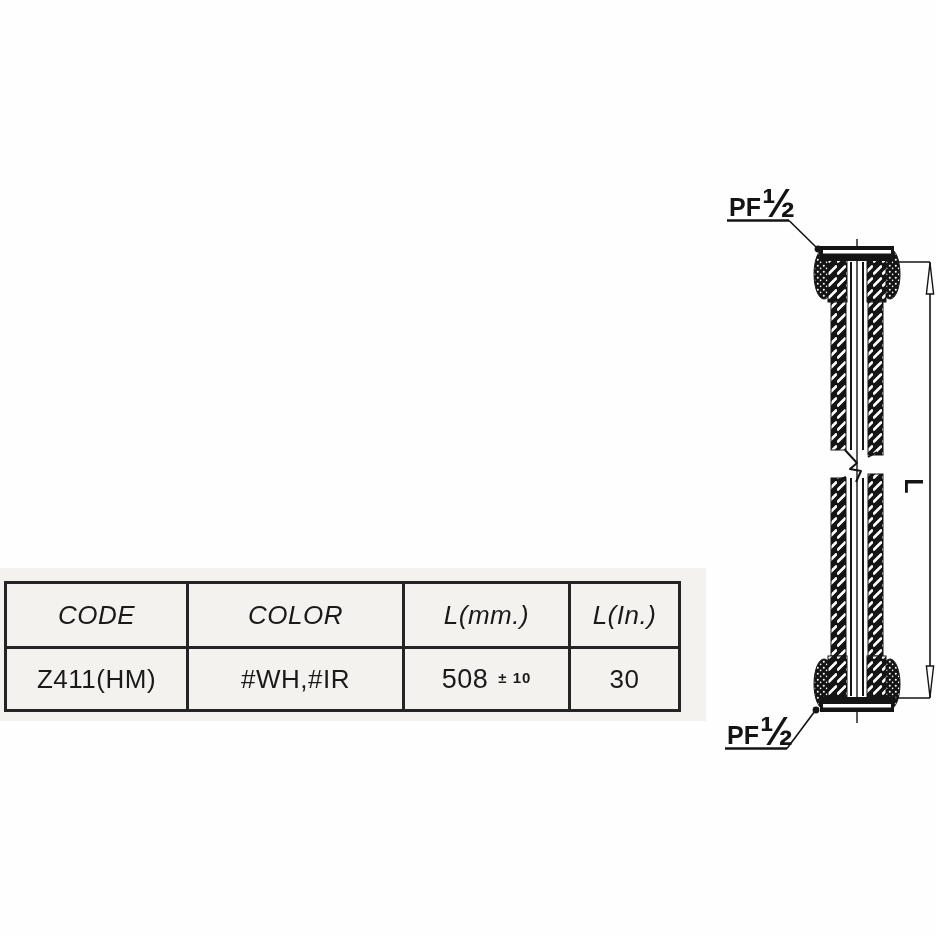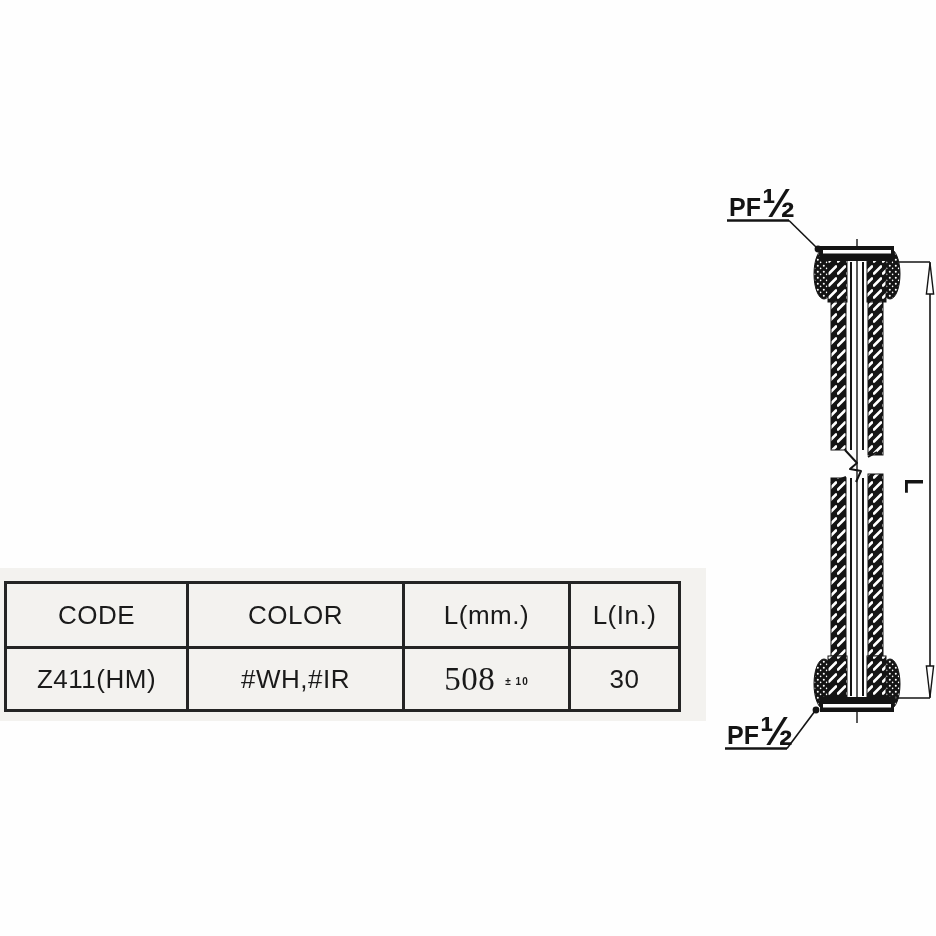--- a/index.html
+++ b/index.html
@@ -11,25 +11,25 @@
     position:absolute;left:0;top:568px;width:706px;height:153px;
     background:#f3f2ef;
   }
   table.spec-table{
     position:absolute;left:4px;top:581px;border-collapse:collapse;table-layout:fixed;
   }
   table.spec-table td{
     border:3px solid #242424;text-align:center;vertical-align:middle;
     font-size:26px;letter-spacing:0.5px;color:#1a1a1a;padding:0;
   }
-  tr.hdr td{height:62px;}
+  tr.hdr td{height:62px;font-style:italic;}
   tr.val td{height:60px;}
   .c1{width:182px;} .c2{width:216px;} .c3{width:166px;} .c4{width:110px;}
-  .lmm-main{font-size:33px;font-family:Liberation Serif, serif;}
-  .tol{font-size:10px;font-weight:600;margin-left:10px;vertical-align:5px;letter-spacing:1px;}
+  .lmm-main{font-size:27px;}
+  .tol{font-size:15px;font-weight:600;margin-left:10px;vertical-align:5px;letter-spacing:1px;}
   .drawing{position:absolute;left:700px;top:180px;}
   .drawing text{font-family:"Liberation Sans",sans-serif;fill:#141414;font-weight:600;}
 </style>
 </head>
 <body>
 
 <div class="canvas">
 
   <div class="spec-panel"></div>
 

